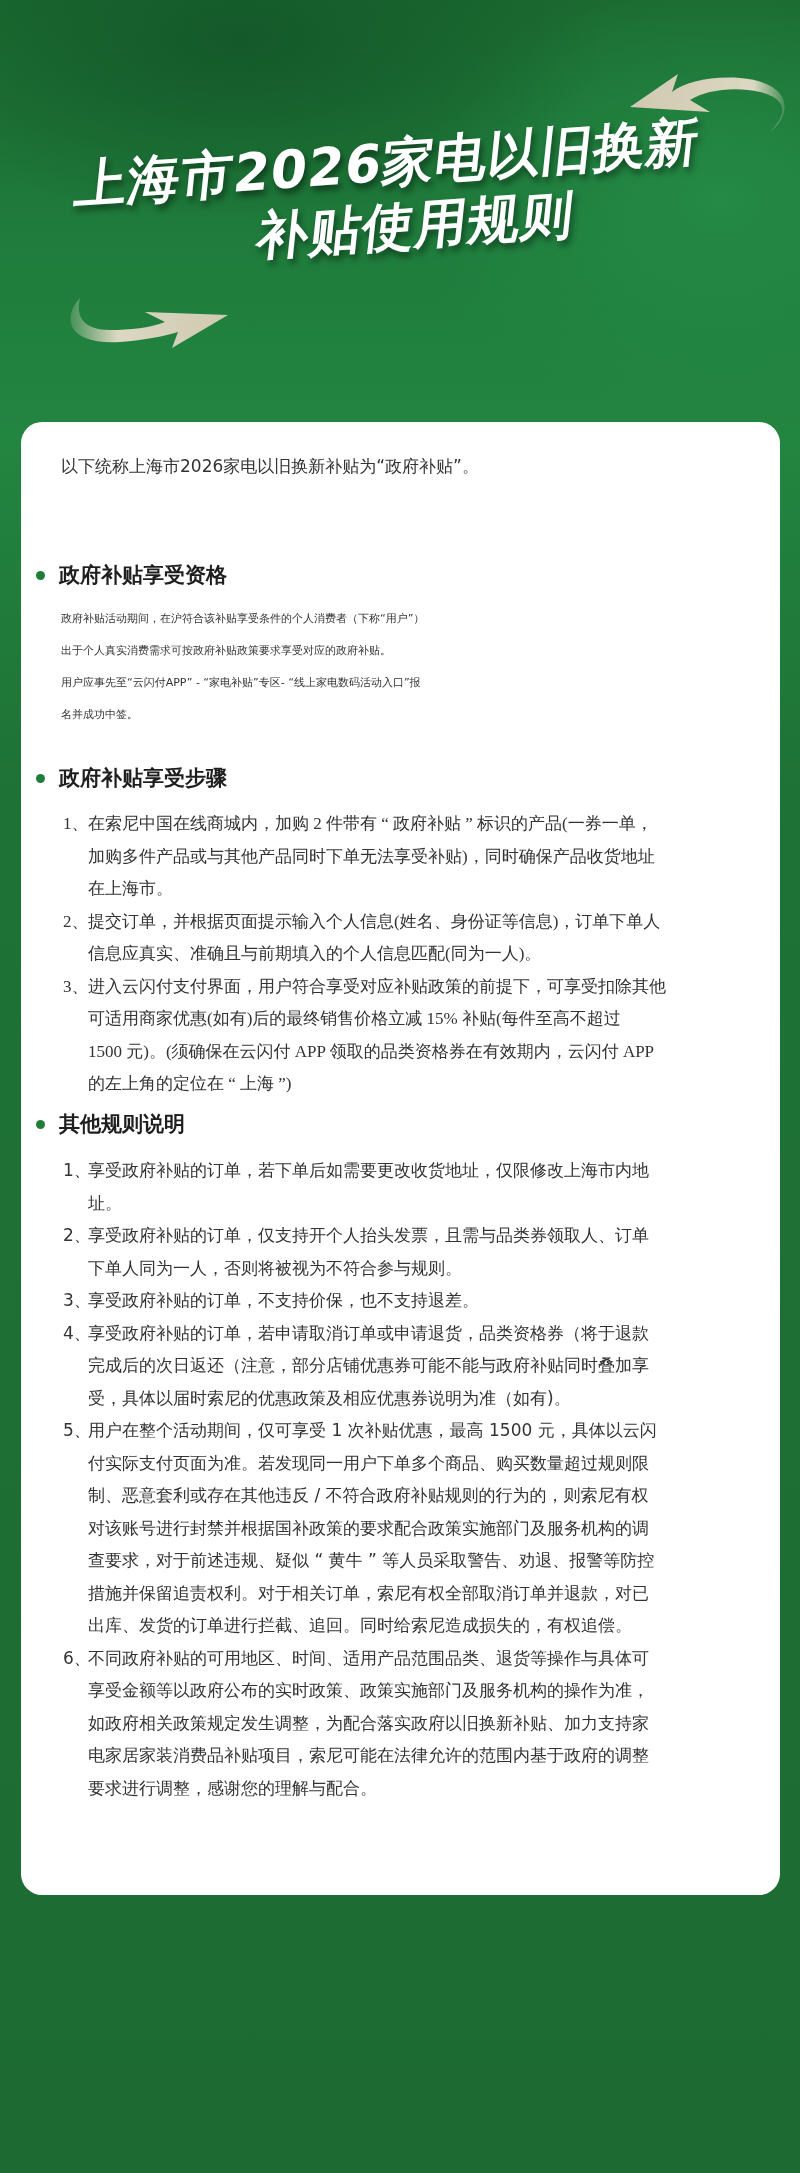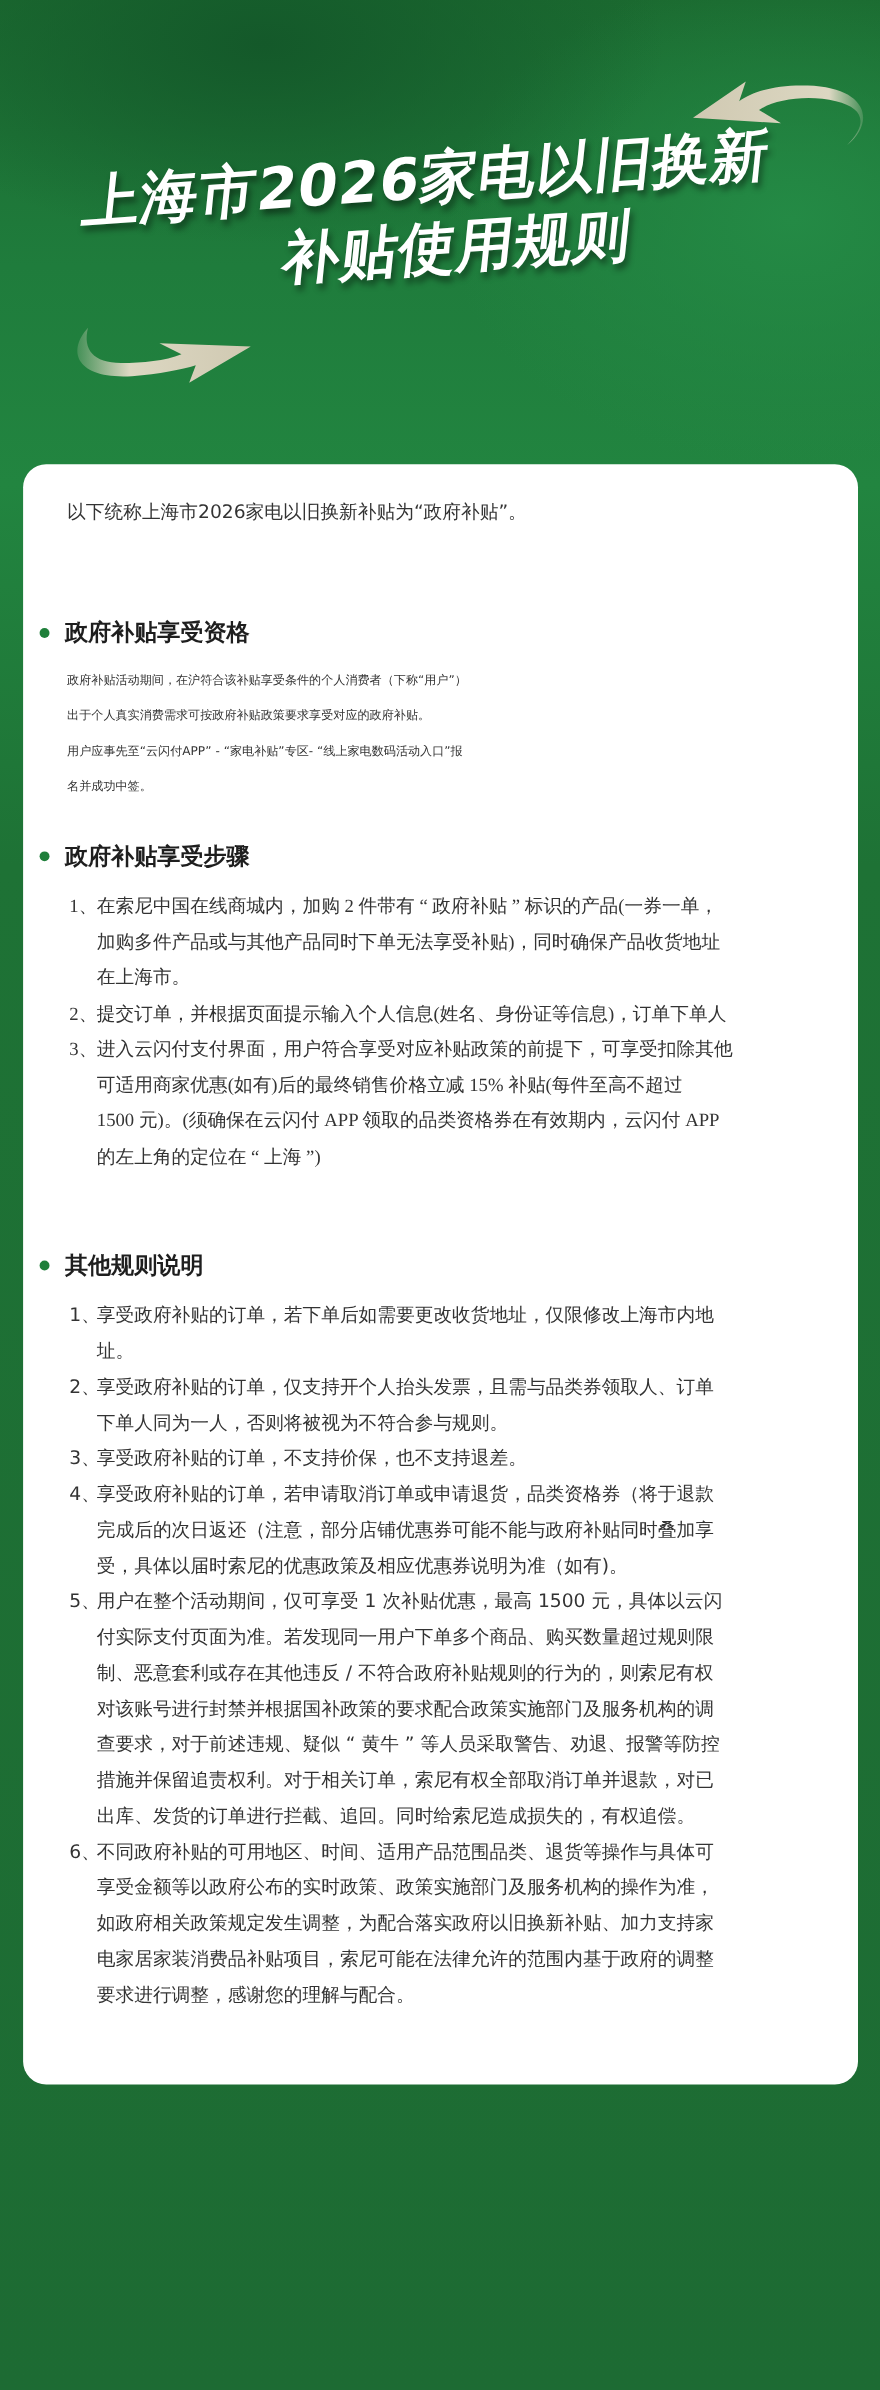--- a/index.html
+++ b/index.html
@@ -125,32 +125,33 @@
     <div class="ol" style="top:50px;">
       <div class="li">
         <span class="num">1、</span>
         <span class="l">在索尼中国在线商城内，加购 2 件带有 “ 政府补贴 ” 标识的产品(一券一单，</span>
         <span class="l">加购多件产品或与其他产品同时下单无法享受补贴)，同时确保产品收货地址</span>
         <span class="l">在上海市。</span>
       </div>
       <div class="li">
         <span class="num">2、</span>
         <span class="l">提交订单，并根据页面提示输入个人信息(姓名、身份证等信息)，订单下单人</span>
+        <span class="l">信息应真实、准确且与前期填入的个人信息匹配(同为一人)。</span>
       </div>
       <div class="li">
         <span class="num">3、</span>
         <span class="l">进入云闪付支付界面，用户符合享受对应补贴政策的前提下，可享受扣除其他</span>
         <span class="l">可适用商家优惠(如有)后的最终销售价格立减 15% 补贴(每件至高不超过</span>
         <span class="l">1500 元)。(须确保在云闪付 APP 领取的品类资格券在有效期内，云闪付 APP</span>
         <span class="l">的左上角的定位在 “ 上海 ”)</span>
       </div>
     </div>
   </div>
 
-  <div class="section" style="top:708px;">
+  <div class="section" style="top:682px;">
     <div class="section-head">
       <span class="dot"></span>
       <span class="section-title">其他规则说明</span>
     </div>
     <div class="ol" style="top:50px;">
       <div class="li">
         <span class="num">1、</span>
         <span class="l">享受政府补贴的订单，若下单后如需要更改收货地址，仅限修改上海市内地</span>
         <span class="l">址。</span>
       </div>

